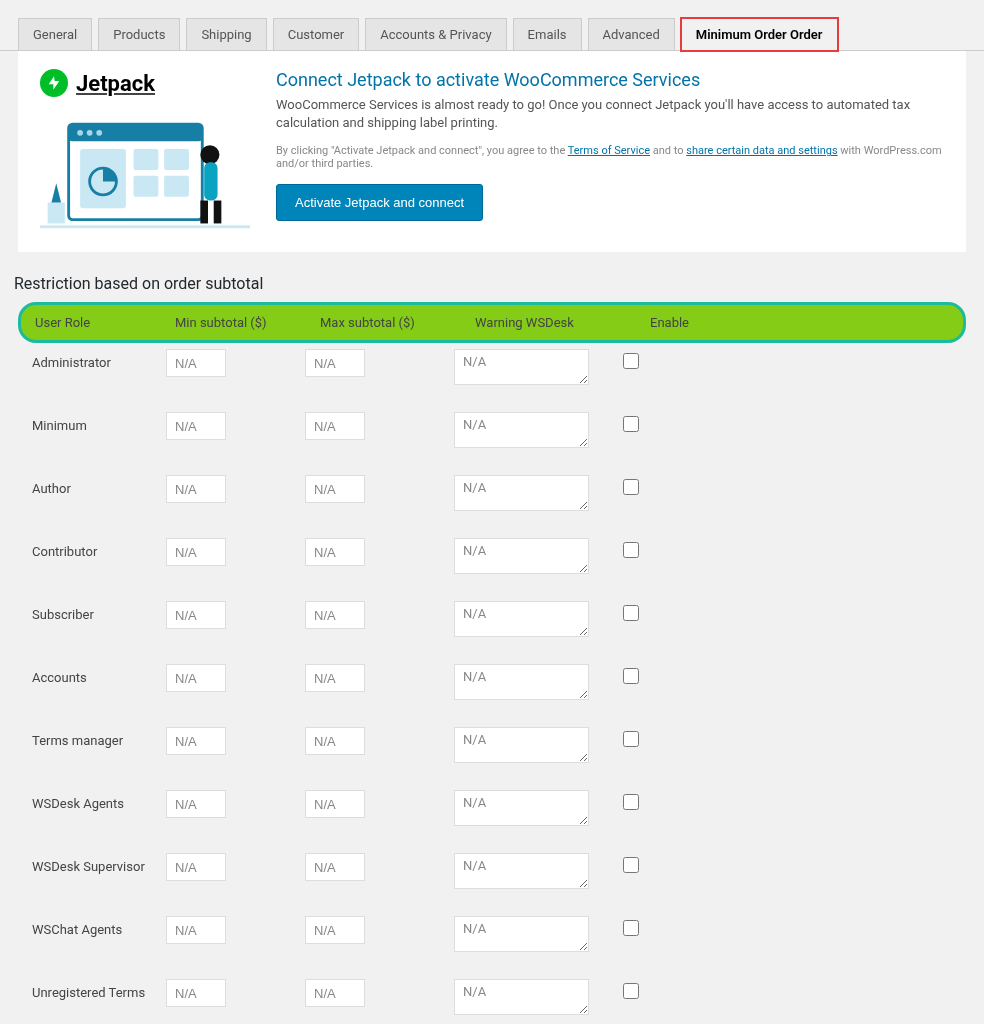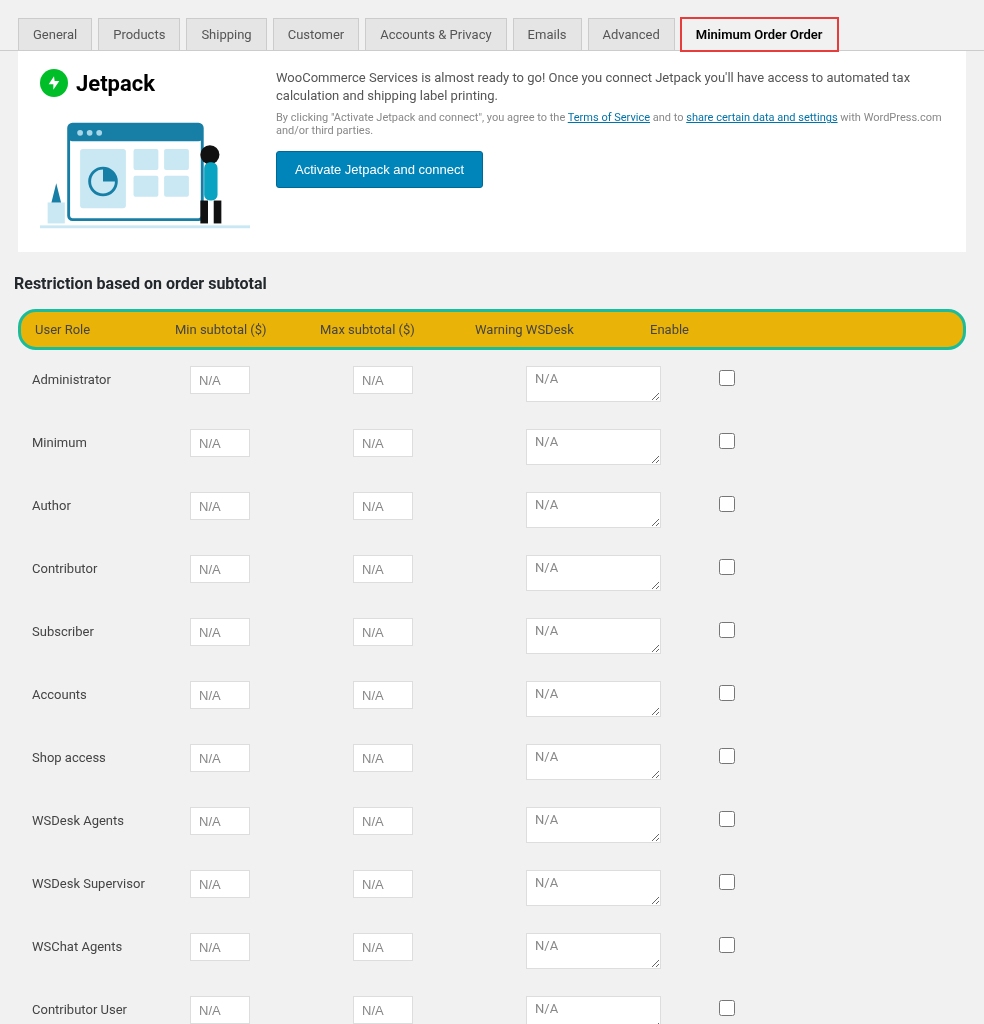--- a/index.html
+++ b/index.html
@@ -38,64 +38,64 @@
 
     
     .banner {
       background: #fff;
       margin: 0 18px 18px 18px;
       padding: 18px 22px;
       display: flex;
       gap: 26px;
       align-items: flex-start;
     }
-    .banner-illustration { width: 210px; flex-shrink: 0; }
+    .banner-illustration { width: 210px; flex-shrink: 0; text-decoration: underline; }
     .jetpack-logo { display: flex; align-items: center; gap: 8px; font-weight: 700; font-size: 22px; color: #000; margin-bottom: 10px; }
     .jetpack-mark {
       width: 28px; height: 28px; border-radius: 50%; background: #00be28;
       display: inline-flex; align-items: center; justify-content: center;
     }
     .jetpack-mark svg { width: 16px; height: 16px; fill: #fff; }
     .illus-svg { width: 100%; height: auto; }
     .banner-content { flex: 1; }
     .banner-title { color: #0073aa; font-size: 18px; font-weight: 400; margin-bottom: 6px; }
-    .banner-desc { font-size: 13px; color: #555; margin-bottom: 6px; line-height: 1.4; }
+    .banner-desc { font-size: 13px; color: #555; margin-bottom: 12px; line-height: 1.4; }
     .banner-legal { font-size: 11px; color: #888; margin-bottom: 14px; }
     .banner-legal a { color: #0073aa; text-decoration: underline; }
     .btn-primary {
       background: #0085ba;
       border: 1px solid #006799;
       color: #fff;
       padding: 10px 18px;
       border-radius: 3px;
       cursor: pointer;
       font-size: 13px;
     }
 
     
-    .section-title { font-size: 16px; font-weight: 700; color: #23282d; padding: 4px 14px 16px 14px; }
+    .section-title { font-size: 16px; font-weight: 400; color: #23282d; padding: 4px 14px 9px 14px; }
 
     
     .restrict-table { margin: 0 18px; }
     .thead {
       display: grid;
       grid-template-columns: 130px 135px 145px 165px 60px;
       column-gap: 10px;
       align-items: center;
       padding: 10px 14px;
       border: 3px solid #1abc9c;
       border-radius: 18px;
-      background: #eab308;
-      margin-bottom: 10px;
+      background: #84cc16;
+      margin-bottom: 0;
     }
     .thead span { font-size: 13px; color: #444; }
     .trow {
       display: grid;
       grid-template-columns: 130px 135px 145px 165px 60px;
-      column-gap: 28px;
+      column-gap: 4px;
       align-items: flex-start;
       padding: 6px 14px 18px 14px;
     }
     .role-label { font-size: 13px; color: #444; padding-top: 6px; }
     .inp {
       width: 60px;
       height: 28px;
       border: 1px solid #ddd;
       background: #fff;
       padding: 0 8px;
@@ -159,20 +159,21 @@
         <rect x="8" y="100" width="18" height="22" fill="#c9e8f4"></rect>
         <path d="M12 100 q5-20 5-20 q5 20 5 20" fill="#177fa6"></path>
         <ellipse cx="178" cy="50" rx="10" ry="10" fill="#111"></ellipse>
         <rect x="172" y="58" width="14" height="40" rx="6" fill="#0aa3c2"></rect>
         <rect x="168" y="98" width="8" height="24" fill="#111"></rect>
         <rect x="182" y="98" width="8" height="24" fill="#111"></rect>
         <rect x="0" y="124" width="220" height="3" fill="#c9e8f4"></rect>
       </svg>
     </div>
     <div class="banner-content">
+      <h2 class="banner-title">Connect Jetpack to activate WooCommerce Services</h2>
       <p class="banner-desc">WooCommerce Services is almost ready to go! Once you connect Jetpack you'll have access to automated tax calculation and shipping label printing.</p>
       <p class="banner-legal">
         <span>By clicking "Activate Jetpack and connect", you agree to the </span>
         <a href="#">Terms of Service</a>
         <span> and to </span>
         <a href="#">share certain data and settings</a>
         <span> with WordPress.com and/or third parties.</span>
       </p>
       <button class="btn-primary">Activate Jetpack and connect</button>
     </div>
@@ -226,21 +227,21 @@
           <div><input type="checkbox" class="chk" style=""></div>
         </div>
         <div class="trow">
           <div class="role-label">Accounts</div>
           <div><input class="inp" placeholder="N/A" style=""></div>
           <div><input class="inp" placeholder="N/A" style=""></div>
           <div><textarea class="txt" placeholder="N/A" style=""></textarea></div>
           <div><input type="checkbox" class="chk" style=""></div>
         </div>
         <div class="trow">
-          <div class="role-label">Shop access</div>
+          <div class="role-label">Terms manager</div>
           <div><input class="inp" placeholder="N/A" style=""></div>
           <div><input class="inp" placeholder="N/A" style=""></div>
           <div><textarea class="txt" placeholder="N/A" style=""></textarea></div>
           <div><input type="checkbox" class="chk" style=""></div>
         </div>
         <div class="trow">
           <div class="role-label">WSDesk Agents</div>
           <div><input class="inp" placeholder="N/A" style=""></div>
           <div><input class="inp" placeholder="N/A" style=""></div>
           <div><textarea class="txt" placeholder="N/A" style=""></textarea></div>
@@ -254,21 +255,21 @@
           <div><input type="checkbox" class="chk" style=""></div>
         </div>
         <div class="trow">
           <div class="role-label">WSChat Agents</div>
           <div><input class="inp" placeholder="N/A" style=""></div>
           <div><input class="inp" placeholder="N/A" style=""></div>
           <div><textarea class="txt" placeholder="N/A" style=""></textarea></div>
           <div><input type="checkbox" class="chk" style=""></div>
         </div>
         <div class="trow">
-          <div class="role-label">Contributor User</div>
+          <div class="role-label">Unregistered Terms</div>
           <div><input class="inp" placeholder="N/A" style=""></div>
           <div><input class="inp" placeholder="N/A" style=""></div>
           <div><textarea class="txt" placeholder="N/A" style=""></textarea></div>
           <div><input type="checkbox" class="chk" style=""></div>
         </div>
       </div>
   </div>
 
 </div>
 

